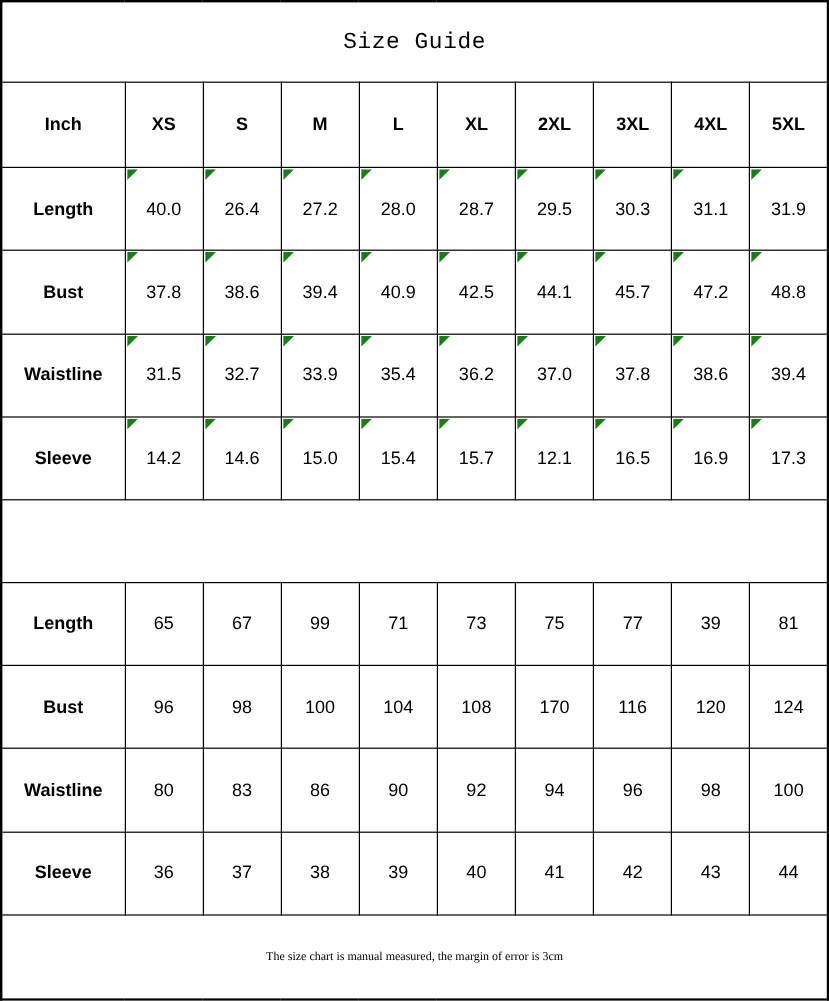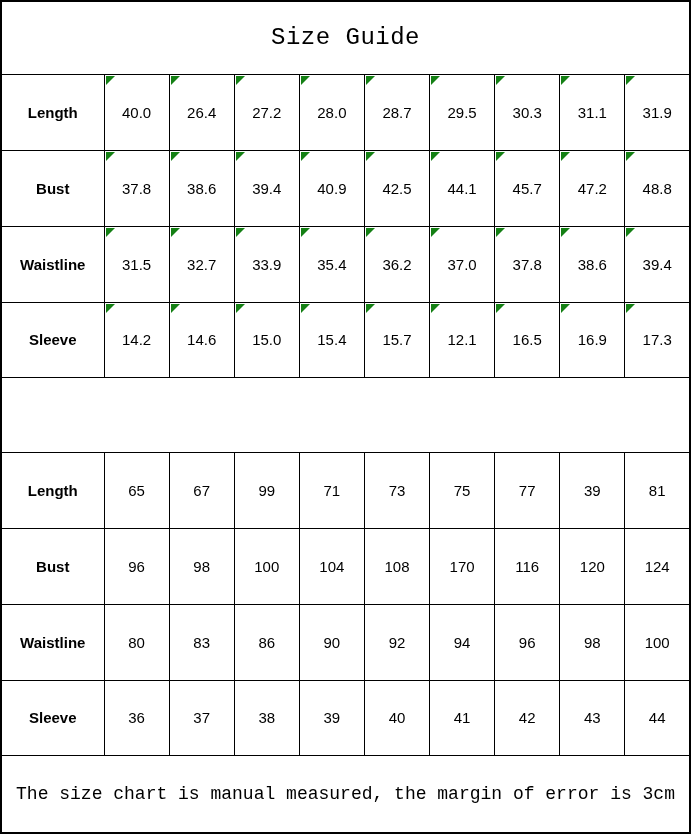--- a/index.html
+++ b/index.html
@@ -24,28 +24,28 @@
     font-size: 15px;
     overflow: hidden;
   }
   tr.r-title  { height: 62px; }
   tr.r-hdr    { height: 66px; }
   tr.r-data   { height: 64px; }
   tr.r-gap    { height: 63px; }
   tr.r-footer { height: 65px; }
   .title-cell {
     font-family: "Liberation Mono", "DejaVu Sans Mono", monospace;
-    font-size: 24px;
+    font-size: 19px;
     letter-spacing: 0.5px;
   }
   .hdr   { font-weight: bold; }
   .label { font-weight: bold; margin-left: 20px; }
   .footer-cell {
-    font-family: Liberation Mono, monospace;
-    font-size: 18px;
+    font-family: Liberation Serif, serif;
+    font-size: 10px;
   }
   .marker { position: absolute; top: 1px; left: 1px; display: block; }
   .marker path { fill: #148014; }
 </style>
 </head>
 <body>
 
 <table class="size-guide">
   <colgroup>
     <col style="width:103px">
@@ -58,20 +58,32 @@
       <col>
       <col>
       <col>
   </colgroup>
 
   <tbody>
       <tr class="r-title">
     <td class="title-cell" colspan="10">Size Guide</td>
   </tr>
 
+  <tr class="r-hdr">
+    <td class="hdr">Inch</td>
+    <td class="hdr">XS</td>
+    <td class="hdr">S</td>
+    <td class="hdr">M</td>
+    <td class="hdr">L</td>
+    <td class="hdr">XL</td>
+    <td class="hdr">2XL</td>
+    <td class="hdr">3XL</td>
+    <td class="hdr">4XL</td>
+    <td class="hdr">5XL</td>
+  </tr>
 
   <tr class="r-data">
     <td class="label">Length</td>
     <td><svg class="marker" width="9" height="9" viewBox="0 0 9 9">
             <path d="M0 0H9L0 9Z"></path>
           </svg><span>40.0</span></td>
     <td><svg class="marker" width="9" height="9" viewBox="0 0 9 9">
             <path d="M0 0H9L0 9Z"></path>
           </svg><span>26.4</span></td>
     <td><svg class="marker" width="9" height="9" viewBox="0 0 9 9">

